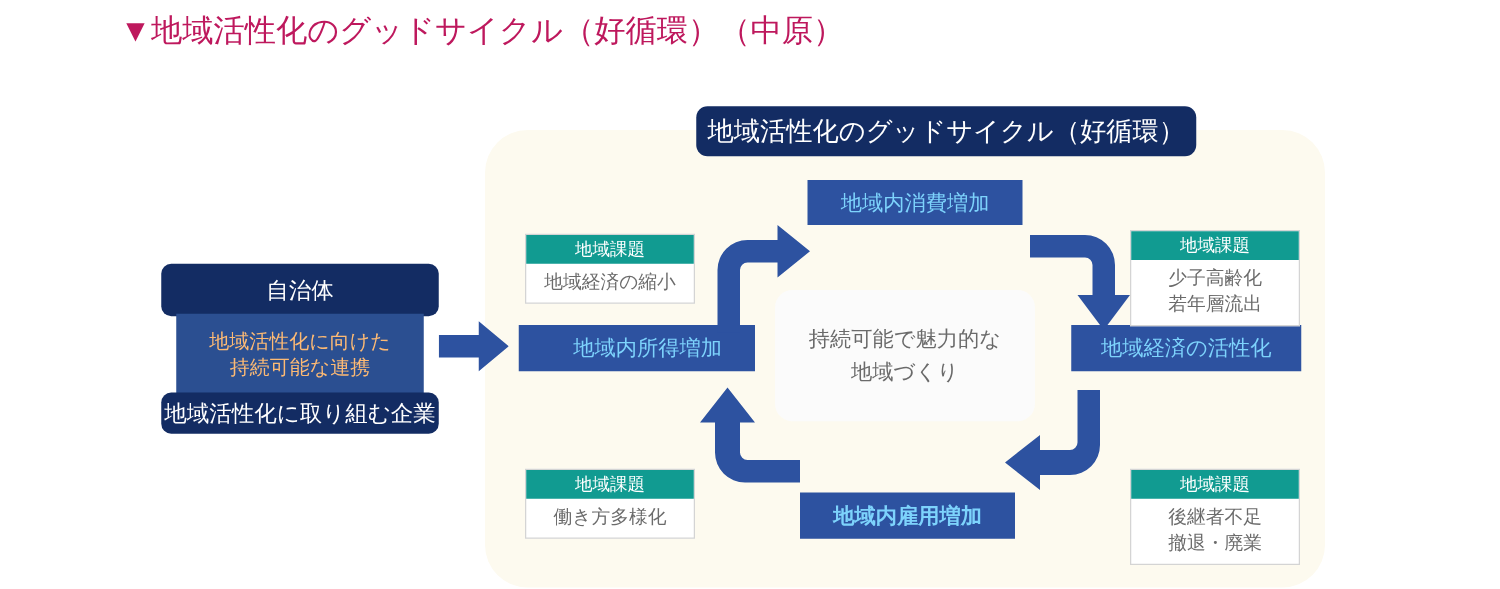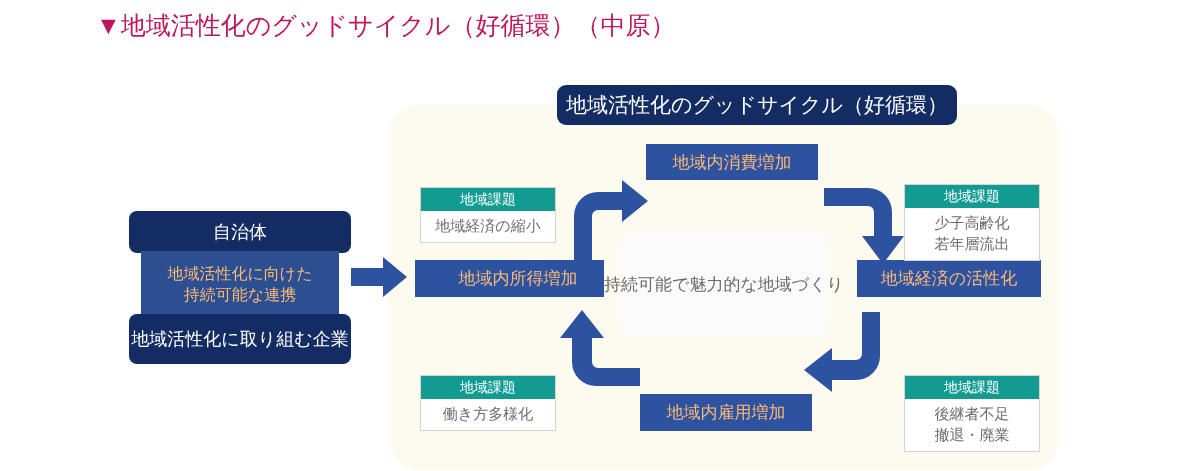--- a/index.html
+++ b/index.html
@@ -66,21 +66,21 @@
     background: #132c63;
     border-radius: 8px;
     display: flex;
     align-items: center;
     justify-content: center;
     color: #ffffff;
     font-size: 18px;
     white-space: nowrap;
   }
   #org-top   { left: 129px; top: 211px; width: 222px; height: 42px; }
-  #org-bottom{ left: 129px; top: 314px; width: 222px; height: 50px; }
+  #org-bottom{ left: 129px; top: 314px; width: 222px; height: 33px; }
   .link-box {
     position: absolute;
     left: 141px;
     top: 251px;
     width: 198px;
     height: 66px;
     background: #2b4f91;
     display: flex;
     flex-direction: column;
     align-items: center;
@@ -101,39 +101,40 @@
     height: 44px;
   }
 
   
   .cycle-box {
     position: absolute;
     background: #2d52a0;
     display: flex;
     align-items: center;
     justify-content: center;
-    color: #fdba74;
+    color: #7dd3fc;
     font-size: 17px;
     white-space: nowrap;
   }
   #cycle-top    { left: 646px; top: 144px; width: 172px; height: 36px; }
   #cycle-right  { left: 857px; top: 260px; width: 184px; height: 37px; }
-  #cycle-bottom { left: 640px; top: 394px; width: 172px; height: 37px; }
+  #cycle-bottom { left: 640px; top: 394px; width: 172px; height: 37px; font-weight: bold; }
   #cycle-left   { left: 415px; top: 260px; width: 172px; height: 37px; padding-left: 17px; }
 
   
   .core-box {
     position: absolute;
     left: 620px;
     top: 232px;
     width: 208px;
     height: 105px;
     background: #fbfbfb;
     border-radius: 14px;
     display: flex;
+    flex-direction: column;
     align-items: center;
     justify-content: center;
     color: #6a6a6a;
     font-size: 17px;
     line-height: 26px;
     text-align: center;
     white-space: nowrap;
   }
 
   

